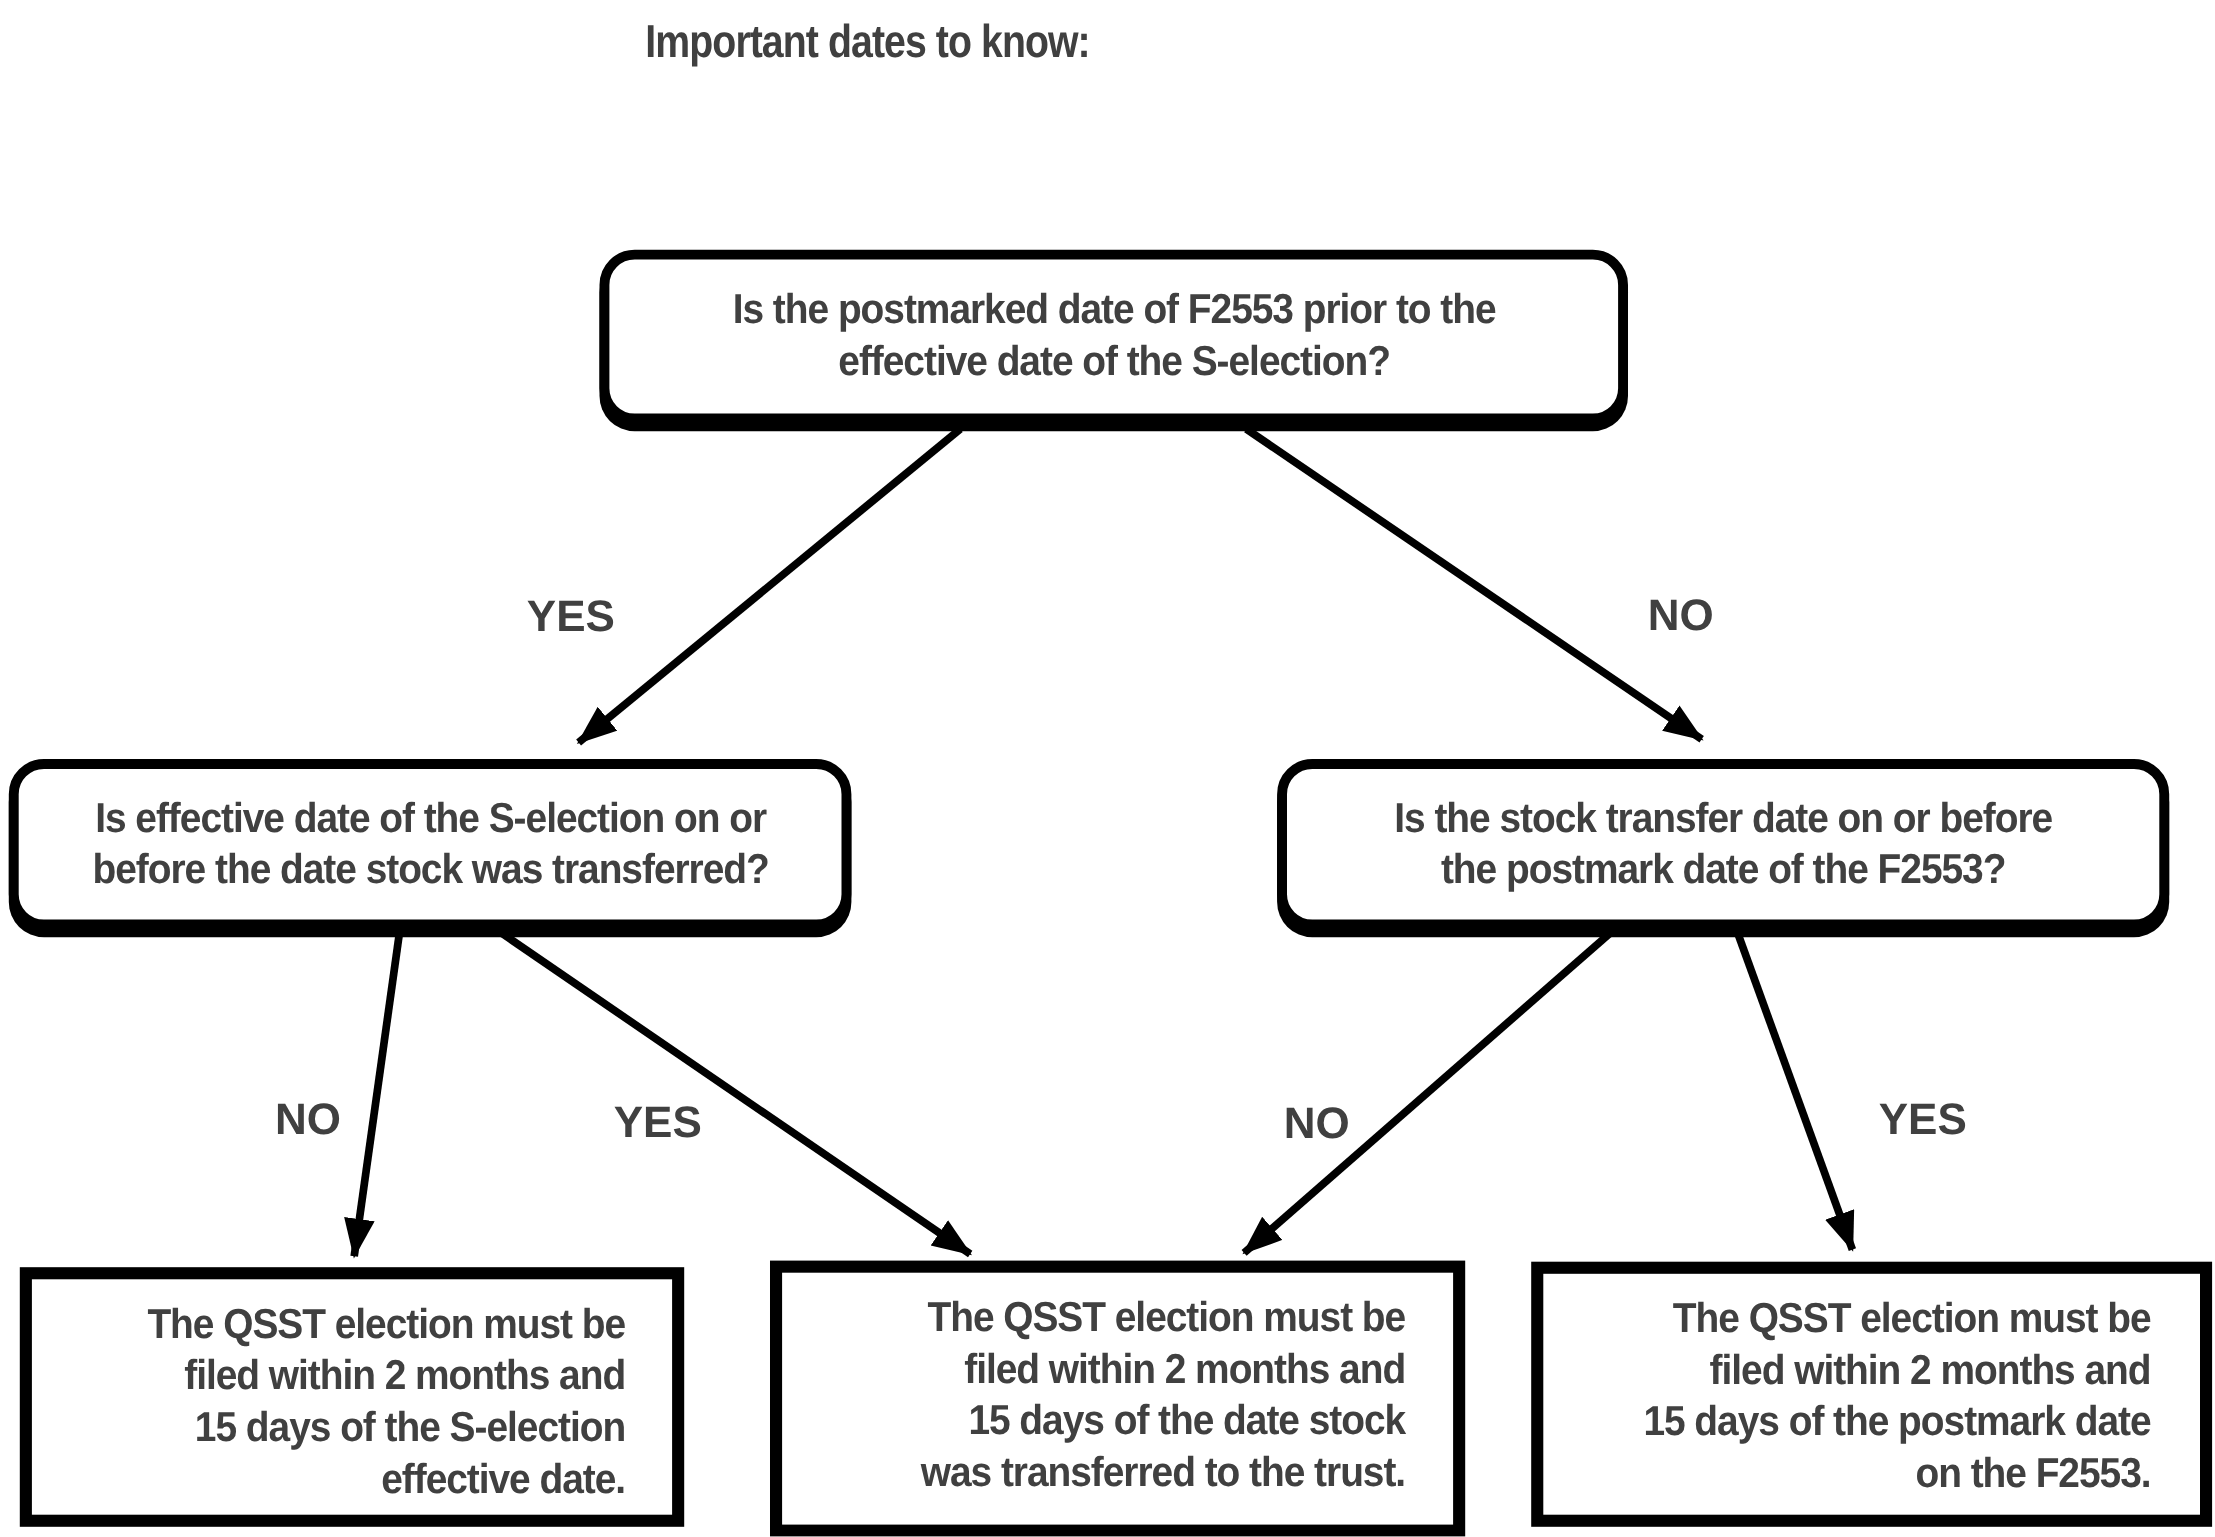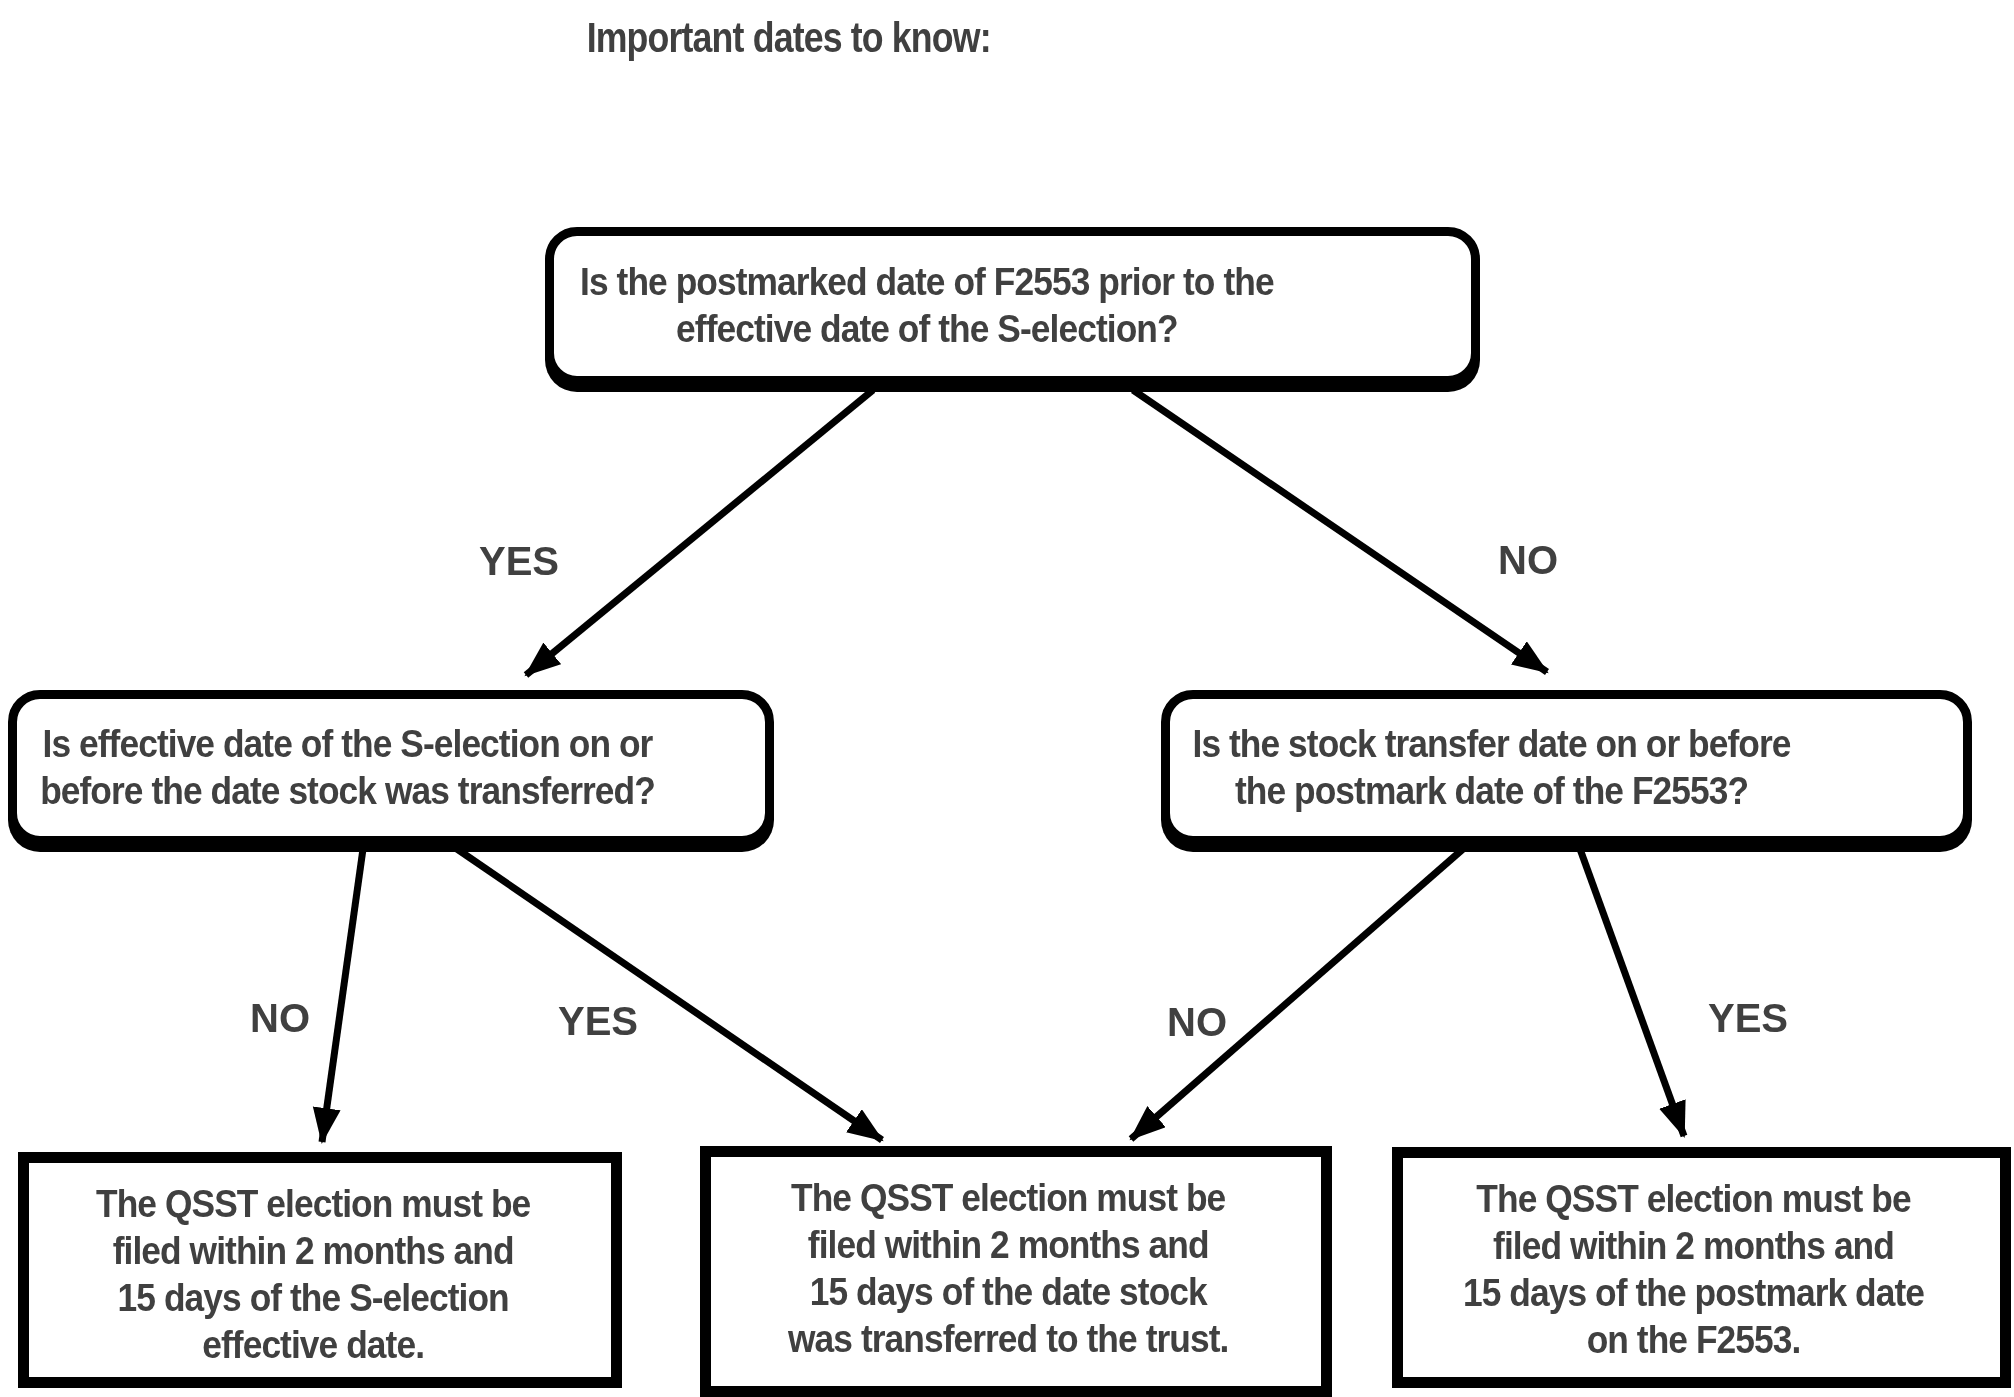--- a/index.html
+++ b/index.html
@@ -37,42 +37,42 @@
   }
   .qbox {
     position: absolute;
     box-sizing: border-box;
     background: #ffffff;
     border: 9px solid #000000;
     border-radius: 32px;
     box-shadow: 0 7px 0 #000000;
     display: flex;
     align-items: center;
-    justify-content: flex-start;
+    justify-content: center;
     text-align: center;
     font-size: 38px;
     line-height: 47px;
     letter-spacing: -1px;
   }
   .qbox .squeeze {
     display: inline-block;
     transform: scaleX(0.93);
     transform-origin: center;
     white-space: pre-line;
   }
   .obox {
     position: absolute;
     box-sizing: border-box;
     background: #ffffff;
     border: 11px solid #000000;
     font-size: 38px;
     line-height: 47px;
     letter-spacing: -1px;
     padding: 18px 10px 10px 28px;
-    text-align: center;
+    text-align: right;
   }
   .obox .squeeze {
     display: inline-block;
     transform: scaleX(0.93);
     transform-origin: left top;
     white-space: pre-line;
   }
   .edge-label {
     position: absolute;
     transform: translate(-50%, -50%);

